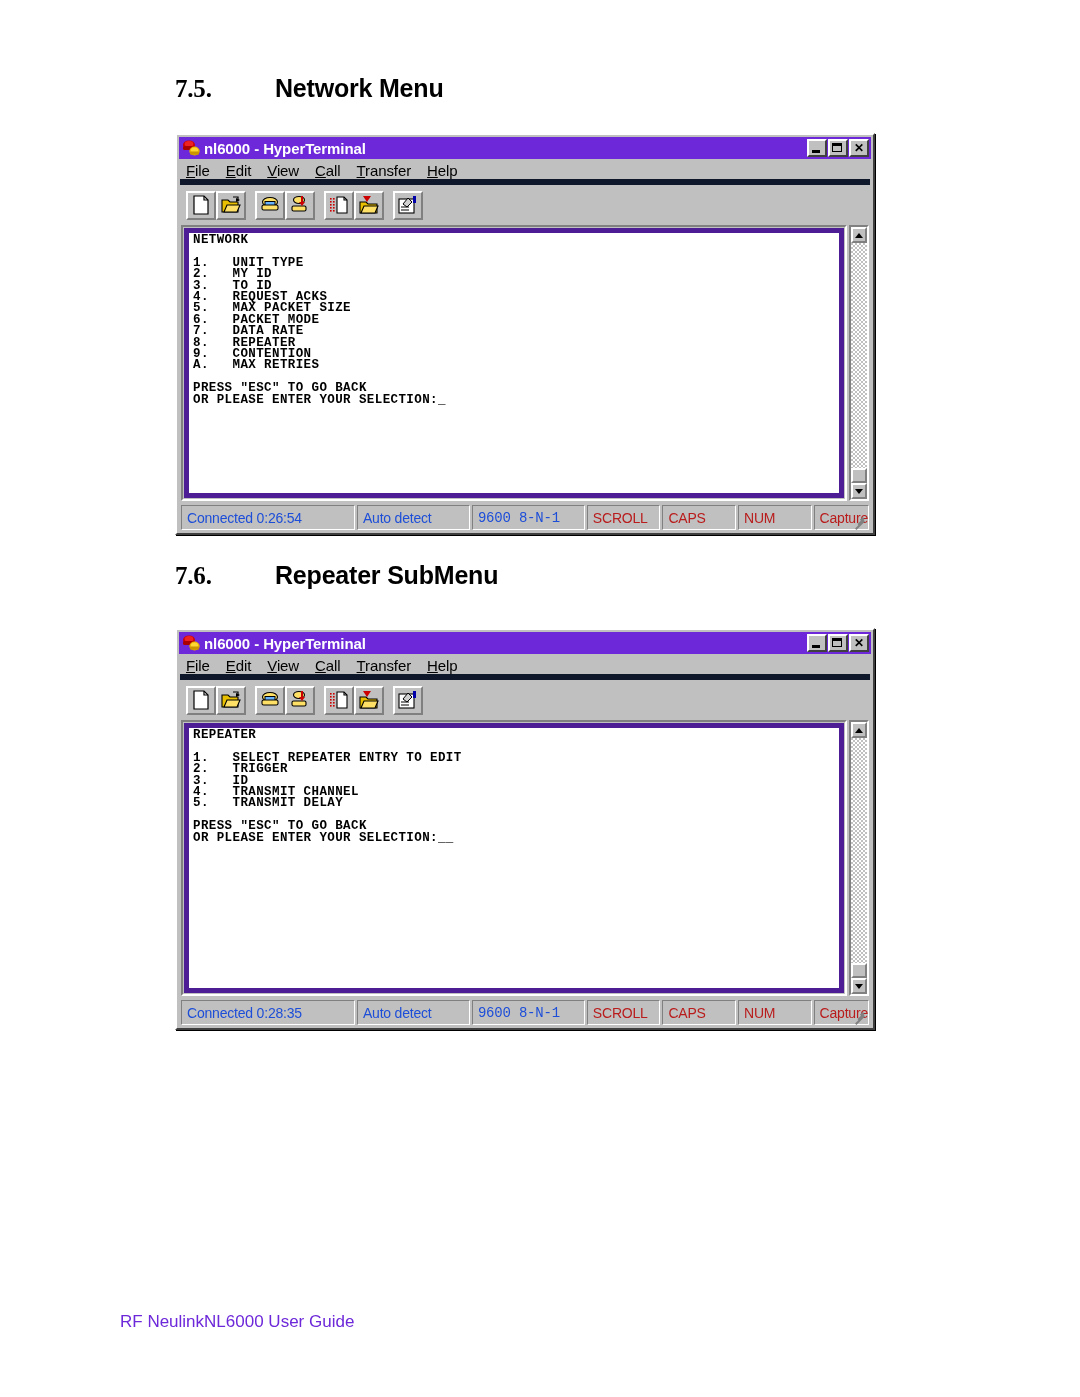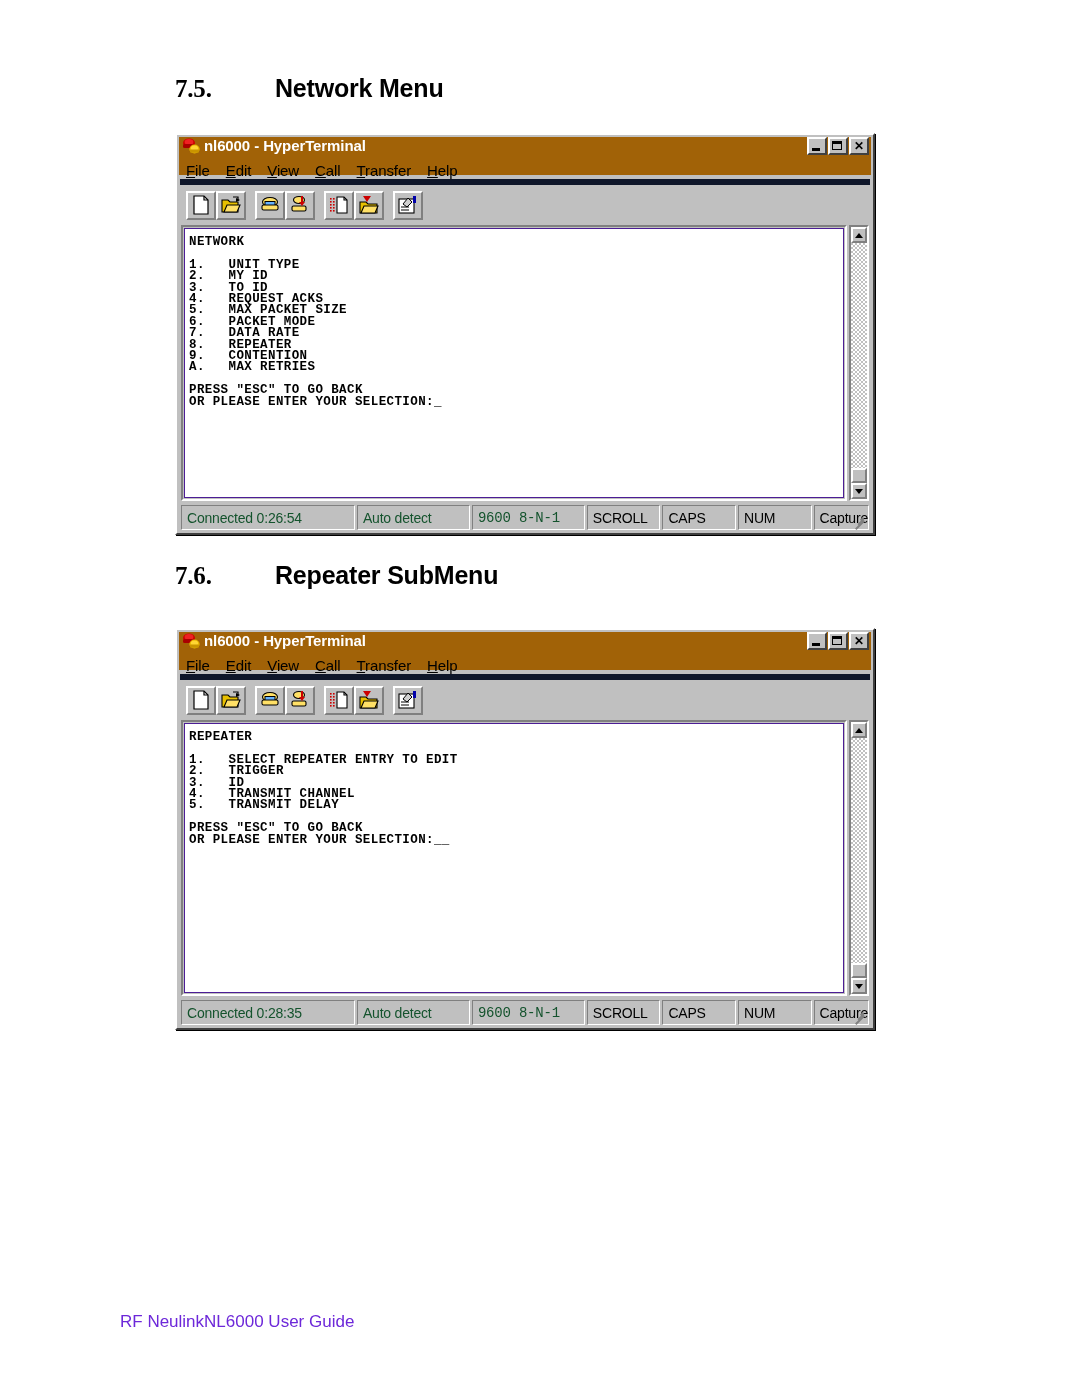--- a/index.html
+++ b/index.html
@@ -63,24 +63,24 @@
     border: 1px solid #c0c0c0;
     box-sizing: border-box;
   }
 
   
   .titlebar {
     position: absolute;
     left: 2px;
     right: 2px;
     top: 2px;
-    height: 38px;
-    background: #a16207;
-    display: flex;
-    align-items: flex-start;
+    height: 22px;
+    background: #6d28d9;
+    display: flex;
+    align-items: center;
     padding: 0 2px 0 3px;
     box-sizing: border-box;
   }
   .title-icon {
     width: 19px;
     height: 18px;
     flex: 0 0 auto;
     margin-right: 3px;
     position: relative;
   }
@@ -216,24 +216,24 @@
     border-right: 2px solid #ffffff;
     border-bottom: 2px solid #ffffff;
     box-sizing: border-box;
     background: #c0c0c0;
     padding: 1px;
   }
   .term-screen {
     width: 100%;
     height: 100%;
     background: #ffffff;
-    border: 1px solid #4c1d95;
+    border: 5px solid #4c1d95;
     box-sizing: border-box;
     overflow: hidden;
-    padding: 8px 0 0 4px;
+    padding: 2px 0 0 4px;
   }
   .term-text {
     font-family: "Liberation Mono", "DejaVu Sans Mono", monospace;
     font-size: 12.5px;
     line-height: 11.4px;
     color: #000000;
     white-space: pre;
     font-weight: bold;
     letter-spacing: 0.4px;
     margin: 0;
@@ -317,26 +317,26 @@
   .sb-cell {
     border-top: 1px solid #808080;
     border-left: 1px solid #808080;
     border-right: 1px solid #ffffff;
     border-bottom: 1px solid #ffffff;
     box-sizing: border-box;
     display: flex;
     align-items: center;
     padding-left: 5px;
     font-size: 14px;
-    color: #14532d;
+    color: #1d4ed8;
     letter-spacing: -0.2px;
     white-space: nowrap;
     margin-right: 2px;
   }
-  .sb-cell.dim { color: #000000; }
+  .sb-cell.dim { color: #b91c1c; }
   .sb-cell.c-conn   { width: 185px; }
   .sb-cell.c-detect { width: 120px; }
   .sb-cell.c-rate   { width: 120px; font-family: Liberation Mono, monospace; }
   .sb-cell.c-flag   { width: 78px; }
   .sb-cell.c-cap    { flex: 1 1 auto; margin-right: 0; position: relative; }
   .grip {
     position: absolute;
     right: 1px;
     bottom: 1px;
     width: 14px;

